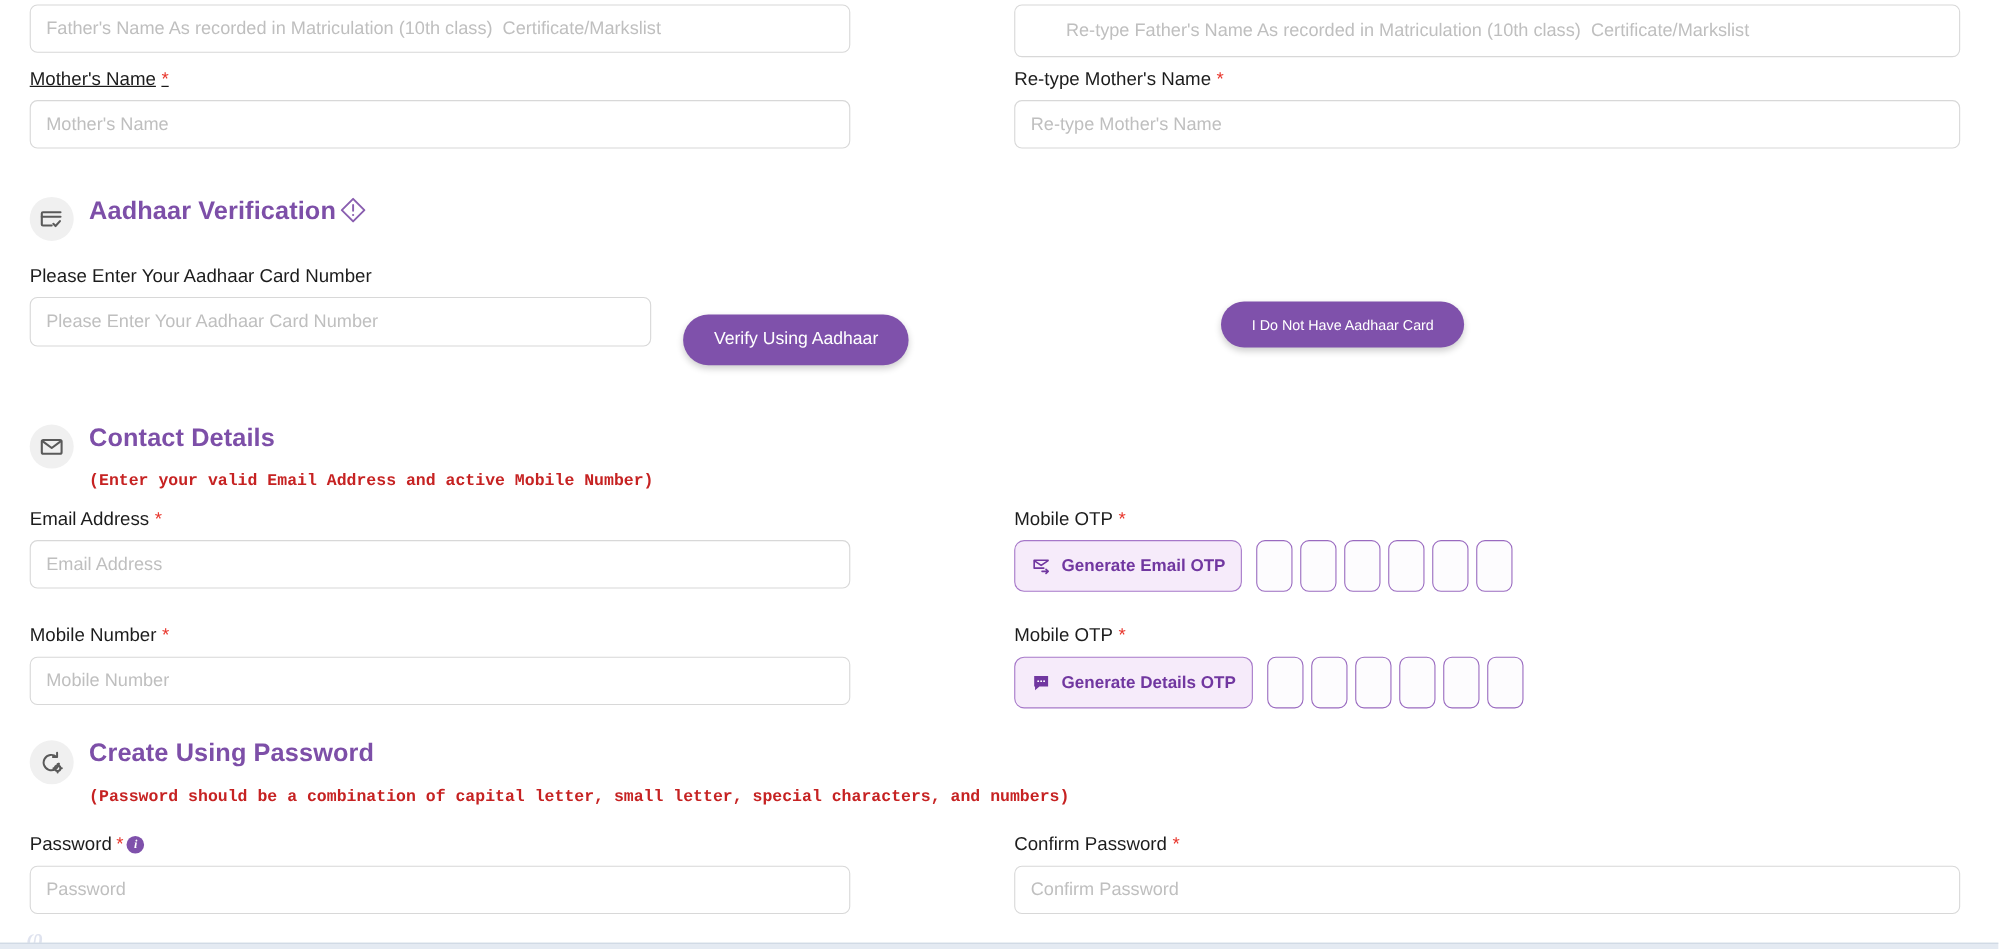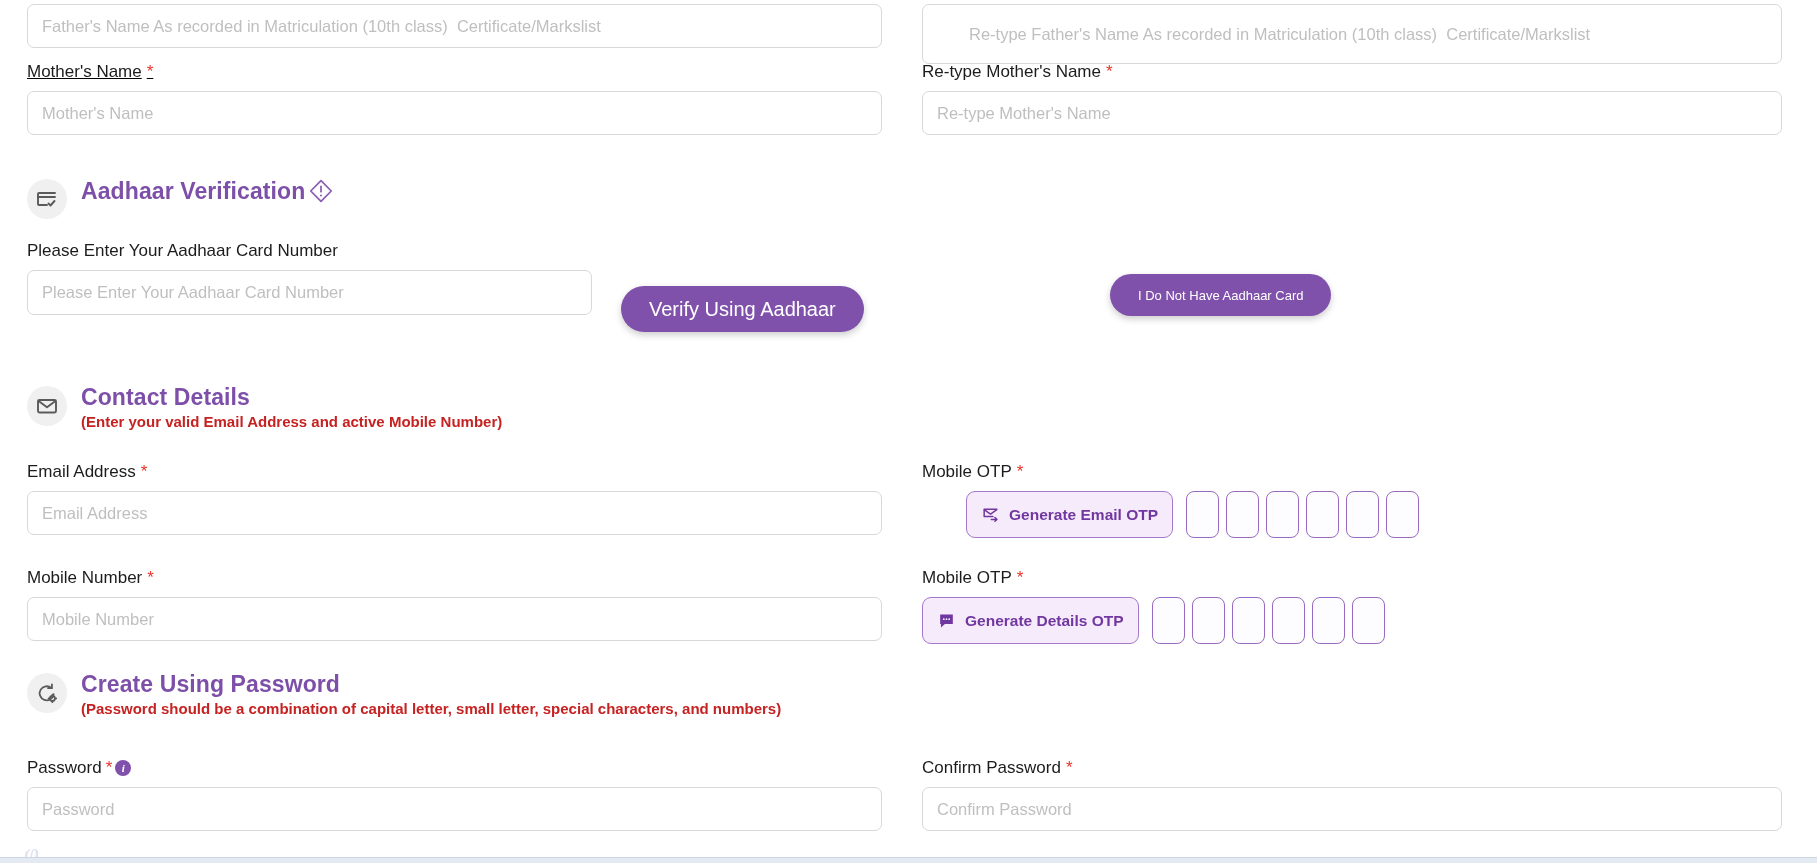--- a/index.html
+++ b/index.html
@@ -10,21 +10,21 @@
     font-family: "Liberation Sans", sans-serif;
     overflow: hidden;
   }
   .page {
     position: relative;
     width: 1817px;
     height: 863px;
     background: #ffffff;
     overflow: hidden;
   }
-  .col-left  { position: absolute; left: 27px; width: 855px; }
+  .col-left  { position: absolute; left: 27px; width: 746px; }
   .col-right { position: absolute; left: 922px; width: 860px; }
 
   .field-label {
     font-size: 17px;
     color: #1c1c1c;
     line-height: 20px;
     margin-bottom: 9px;
     display: flex;
     align-items: center;
     white-space: nowrap;
@@ -66,30 +66,31 @@
     line-height: 26px;
     letter-spacing: .1px;
     display: flex;
     align-items: center;
   }
   .sec-sub {
     font-size: 15px;
     font-weight: bold;
     color: #c62222;
     line-height: 19px;
-    margin-top: 2px;
+    margin-top: 18px;
+    font-family: Liberation Mono, monospace;
   }
 
   
   .pill-btn {
     border: none;
     border-radius: 24px;
     background: #7f51ab;
     color: #fff;
-    font-size: 20px;
+    font-size: 16px;
     font-family: "Liberation Sans", sans-serif;
     cursor: pointer;
     box-shadow: 0 3px 7px rgba(0,0,0,.20);
     padding: 0 28px;
     white-space: nowrap;
   }
 
   .otp-btn {
     height: 47px;
     border: 1.4px solid #a678c9;
@@ -156,21 +157,21 @@
 </style>
 </head>
 <body>
 
 <div class="page">
 
   <div class="col-left" style="top:4px;">
     <input class="input" style="height: 44px;" placeholder="Father's Name As recorded in Matriculation (10th class)  Certificate/Markslist">
   </div>
   <div class="col-right" style="top:4px;">
-    <input class="input" style="height: 60px; padding-left: 46px;" placeholder="Re-type Father's Name As recorded in Matriculation (10th class)  Certificate/Markslist">
+    <input class="input" style="height: 48px; padding-left: 46px;" placeholder="Re-type Father's Name As recorded in Matriculation (10th class)  Certificate/Markslist">
   </div>
 
   <div class="col-left" style="top:62px;text-decoration:underline;">
     <div class="field-label">
       <span>Mother's Name</span>
       <span class="req">*</span>
     </div>
     <input class="input" placeholder="Mother's Name" style="">
   </div>
   <div class="col-right" style="top:62px;">
@@ -229,21 +230,21 @@
       <span class="req">*</span>
     </div>
     <input class="input" placeholder="Email Address" style="">
   </div>
 
   <div class="col-right" style="top:462px;">
     <div class="field-label">
       <span>Mobile OTP</span>
       <span class="req">*</span>
     </div>
-    <div style="display:flex; gap:13px;margin-left:44px;">
+    <div style="display:flex; gap:13px;">
       <button class="otp-btn">
         <span style="display:inline-flex;">
           <svg width="19" height="19" viewBox="0 0 24 24" fill="none" stroke="#7137a0" stroke-width="1.9" stroke-linecap="round" stroke-linejoin="round">
             <path d="M20 5.5H4v9h11"></path>
             <path d="M4.4 6.2 12 11.4l7.6-5.2"></path>
             <path d="M13 18.2h6.6"></path>
             <path d="M17.6 15.9l2.4 2.3-2.4 2.3"></path>
           </svg>
         </span>
         <span>Generate Email OTP</span>

